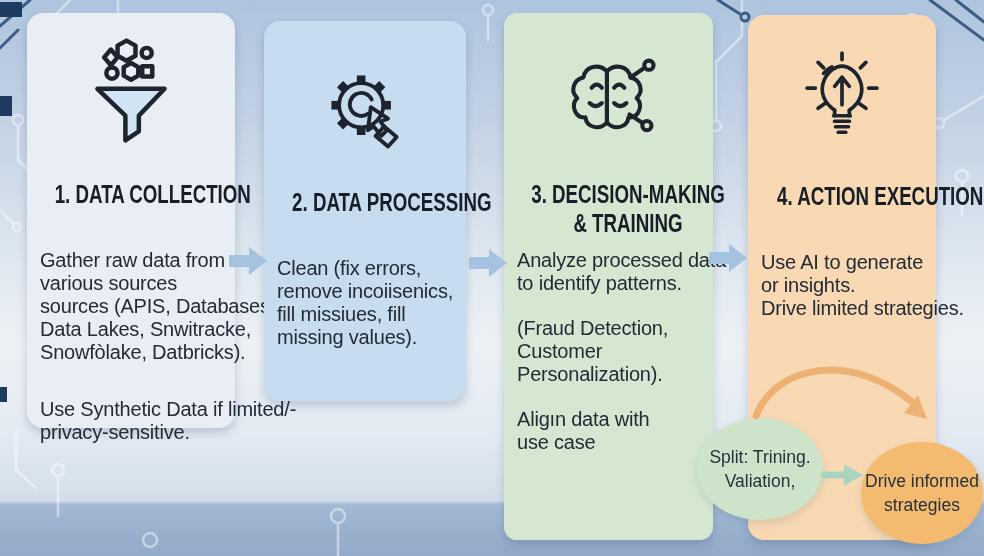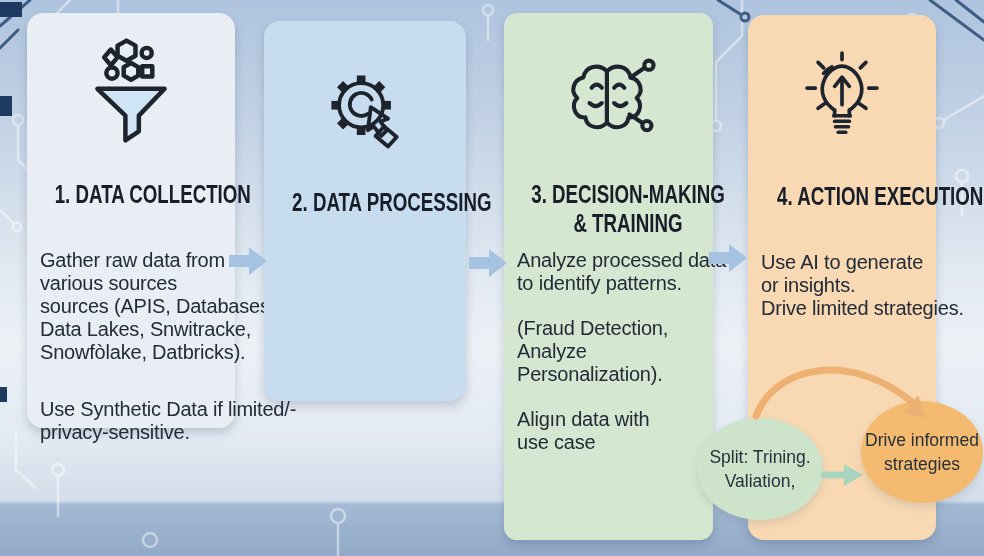--- a/index.html
+++ b/index.html
@@ -45,21 +45,21 @@
   .flow-arrow{position:absolute;z-index:4}
   .fa1{left:229px;top:246px}.fa2{left:469px;top:248px}.fa3{left:709px;top:243px}
 
   .bubble{
     position:absolute;z-index:6;border-radius:50%;
     display:flex;align-items:center;justify-content:center;text-align:center;
     box-shadow:0 4px 8px rgba(60,80,100,.15);
   }
   .bubble span{white-space:pre;font-size:17.5px;line-height:24px;color:#27313c;}
   .bubble-green{left:697px;top:418px;width:126px;height:102px;background:#cde3ca;}
-  .bubble-orange{left:861px;top:401px;width:122px;height:102px;background:#f3ba70;}
+  .bubble-orange{left:861px;top:442px;width:122px;height:102px;background:#f3ba70;}
   .bottom-arrows{position:absolute;left:680px;top:340px;z-index:7;pointer-events:none}
 </style>
 </head>
 <body>
 
 <div class="stage">
 
   <svg class="bg-circuit" width="984" height="556" viewBox="0 0 984 556">
     <g stroke="#ffffff" stroke-width="2.5" fill="none" opacity="0.45" stroke-linecap="round">
       <path d="M70,0 L52,18 L52,48"></path>
@@ -146,20 +146,24 @@
             <path d="M30,60 L24,66"></path>
           </g>
           <path d="M57,38 A12,12 0 1 0 53,53"></path>
           <path d="M56,46 L74,58 L66,61 L73,70 L67,76 L59,66 L53,70 Z"></path>
           <path d="M70,66 l13,11 -9,10 -13,-11 z"></path>
         </g>
       </svg>
     </div>
     <h2 class="heading"><span class="heading-inner">2. DATA PROCESSING</span></h2>
     <div class="body">
+      <p class="para">Clean (fix errors,
+remove incoiisenics,
+fill missiues, fill
+missing values).</p>
     </div>
   </section>
 
   <section class="panel p3">
     <div class="icon-wrap">
       <svg width="104" height="86" viewBox="0 0 100 84">
         <g class="iconline">
           <path d="M48,14 C40,6 27,9 25,20 C15,22 12,34 19,40 C12,47 17,60 27,59 C28,69 41,72 48,64 Z"></path>
           <path d="M48,14 C56,6 69,9 71,20 C81,22 84,34 77,40 C84,47 79,60 69,59 C68,69 55,72 48,64 Z"></path>
           <path d="M31,45 q6,6 12,0"></path>
@@ -172,21 +176,21 @@
             <circle cx="87" cy="67" r="4.5"></circle>
         </g>
       </svg>
     </div>
     <h2 class="heading"><span class="heading-inner">3. DECISION-MAKING
 &amp; TRAINING</span></h2>
     <div class="body">
       <p class="para">Analyze processed data
 to identify patterns.</p>
       <p class="para">(Fraud Detection,
-Analyze
+Customer
 Personalization).</p>
       <p class="para">Aligın data with
 use case</p>
     </div>
   </section>
 
   <section class="panel p4">
     <div class="icon-wrap">
       <svg width="92" height="100" viewBox="0 0 100 108">
         <g class="iconline">

